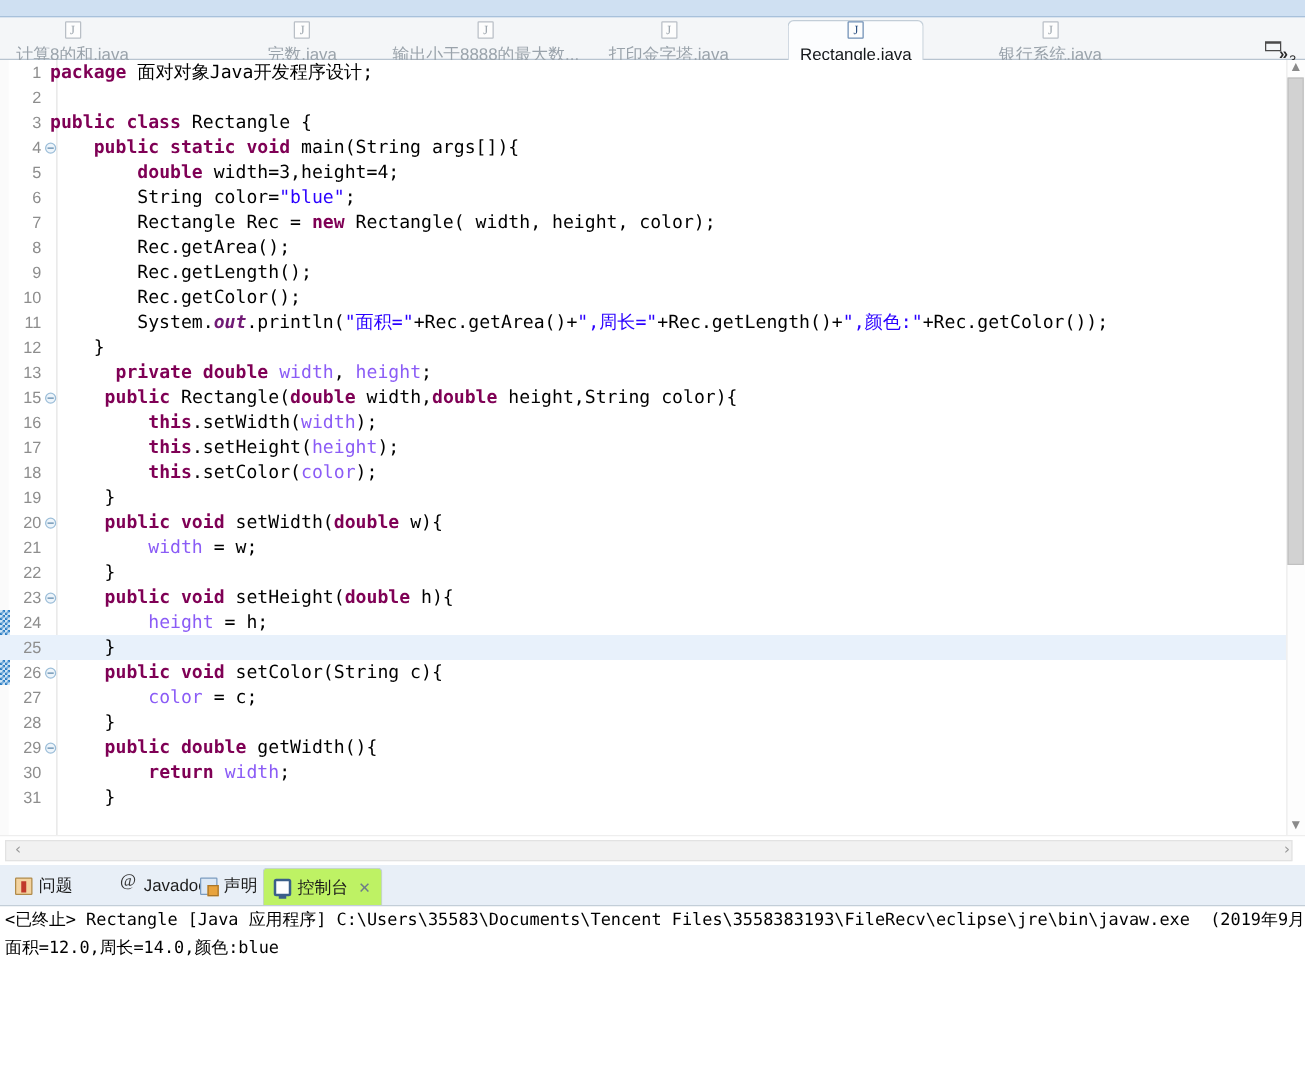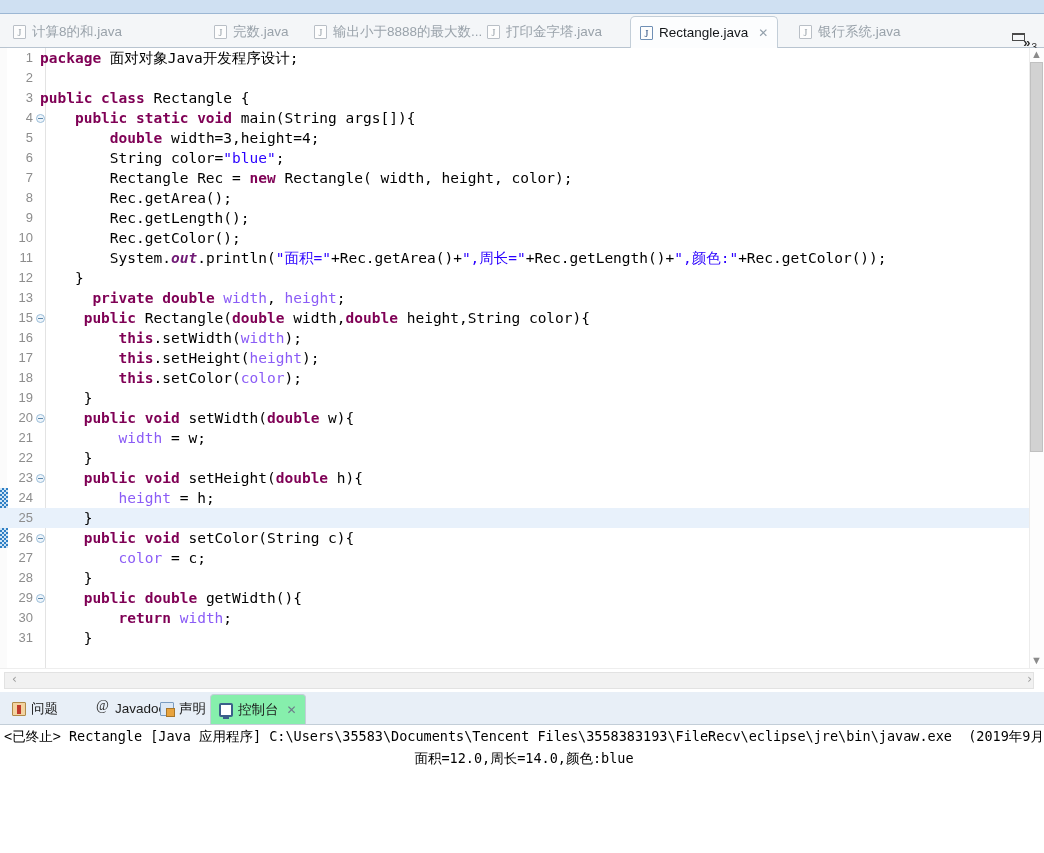--- a/index.html
+++ b/index.html
@@ -27,20 +27,21 @@
     border-bottom:1px solid #b8c4d0;
   }
   .etab {
     position:absolute; top:3px; height:30px;
     display:flex; align-items:center; gap:6px;
     padding:0 9px;
     font-size:13.5px;
     color:#9aa3ab;
     white-space:nowrap;
     line-height:1;
+    flex-direction:column;
   }
   .etab.active {
     background:#fcfdfe;
     color:#14171a;
     border:1px solid #c3ced8;
     border-bottom:none;
     border-radius:5px 5px 0 0;
     top:2px; height:32px;
   }
   .jicon {
@@ -176,21 +177,21 @@
     background:#e8eff7;
   }
   .btab {
     position:absolute; top:3px; height:28px;
     display:flex; align-items:center; gap:5px;
     padding:0 8px;
     font-size:13.5px; color:#1b1b1b;
     white-space:nowrap; line-height:1;
   }
   .btab.active {
-    background:#86efac;
+    background:#bef264;
     border:1px solid #c3ced8; border-bottom:none;
     border-radius:4px 4px 0 0;
     top:2px; height:30px;
   }
   .vicon { width:14px; height:14px; flex:none; position:relative; }
   .ic-problems { background:#f3d3a0; border:1px solid #b08a48; border-radius:1px; }
   .ic-problems::after { content:""; position:absolute; left:4px; top:2px; width:4px; height:9px; background:#c0392b; }
   .ic-javadoc::after { content:"@"; position:absolute; left:0; top:-3px; font-size:14px; color:#333; font-family:"Liberation Serif", serif; }
   .ic-decl { background:#dce8f5; border:1px solid #7b9cc0; border-radius:1px; }
   .ic-decl::after { content:""; position:absolute; right:-2px; bottom:-2px; width:7px; height:7px; background:#e8a33d; border:1px solid #a8762a; }
@@ -202,21 +203,21 @@
   #console-body {
     position:absolute; left:0; top:32px; width:1044px; height:129px;
     background:#ffffff;
     border-top:1px solid #c3ced8;
     font-family:"DejaVu Sans Mono", monospace;
     font-size:13.5px;
     overflow:hidden;
   }
   .cline { height:22px; line-height:22px; padding-left:4px; white-space:pre; }
   #console-header { color:#000; }
-  #console-out { color:#000;text-align:center; }
+  #console-out { color:#000; }
 </style>
 </head>
 <body>
 
 <div id="topstrip"></div>
 
 <div id="tabbar">
   <div id="etabs-host">
       <div class="etab" style="left: 4px;">
         <span class="jicon"></span>

